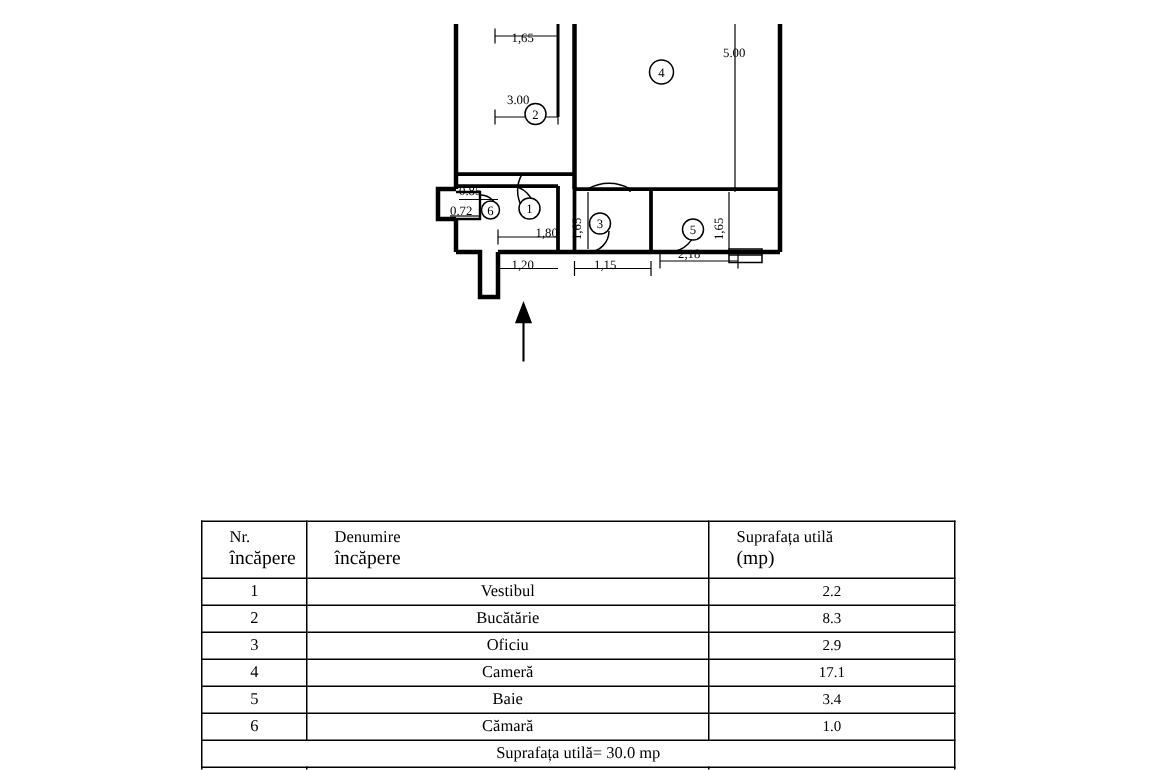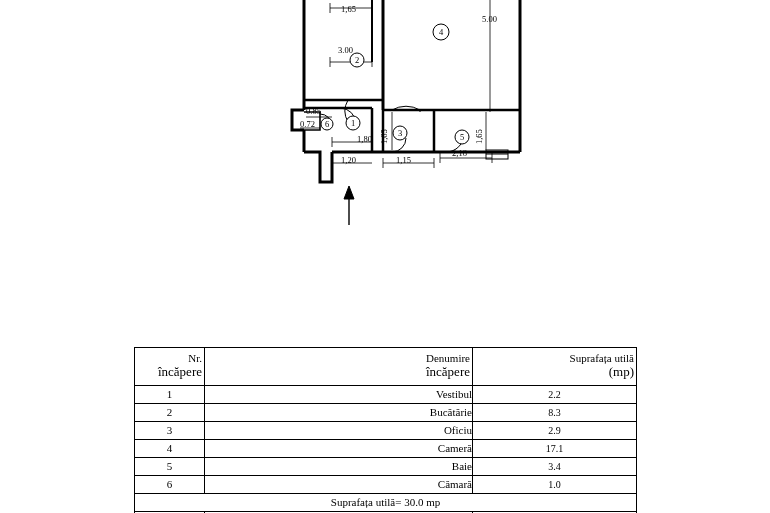--- a/index.html
+++ b/index.html
@@ -12,21 +12,21 @@
     height: 513px;
     position: relative;
     font-family: "Liberation Serif", serif;
     color: #000000;
     overflow: hidden;
   }
 
   #plan-wrap {
     position: absolute;
     left: 0;
-    top: 0;
+    top: 16px;
     width: 675px;
     height: 330px;
   }
   #plan-svg {
     position: absolute;
     left: 0;
     top: 0;
   }
 
   .dim-label, .room-num {
@@ -53,38 +53,38 @@
   table.schedule td {
     border: 1px solid #000000;
     padding: 0;
     vertical-align: middle;
   }
   .col-nr { width: 70px; }
   .col-den { width: 268px; }
   .col-sup { width: 164px; }
 
   table.schedule thead th {
-    text-align: right;
+    text-align: left;
     font-weight: normal;
     line-height: 1.15;
-    padding: 4px 2px 5px 2px;
+    padding: 4px 2px 5px 18px;
     font-size: 11px;
   }
   thead .sub {
     display: block;
     font-size: 13px;
   }
 
   td.nr {
     text-align: center;
     font-size: 11px;
     height: 17px;
   }
   td.den {
-    text-align: right;
+    text-align: center;
     padding-left: 28px;
     font-size: 11px;
     height: 17px;
   }
   td.sup {
     text-align: center;
     font-size: 10px;
     height: 17px;
   }
   td.total {

